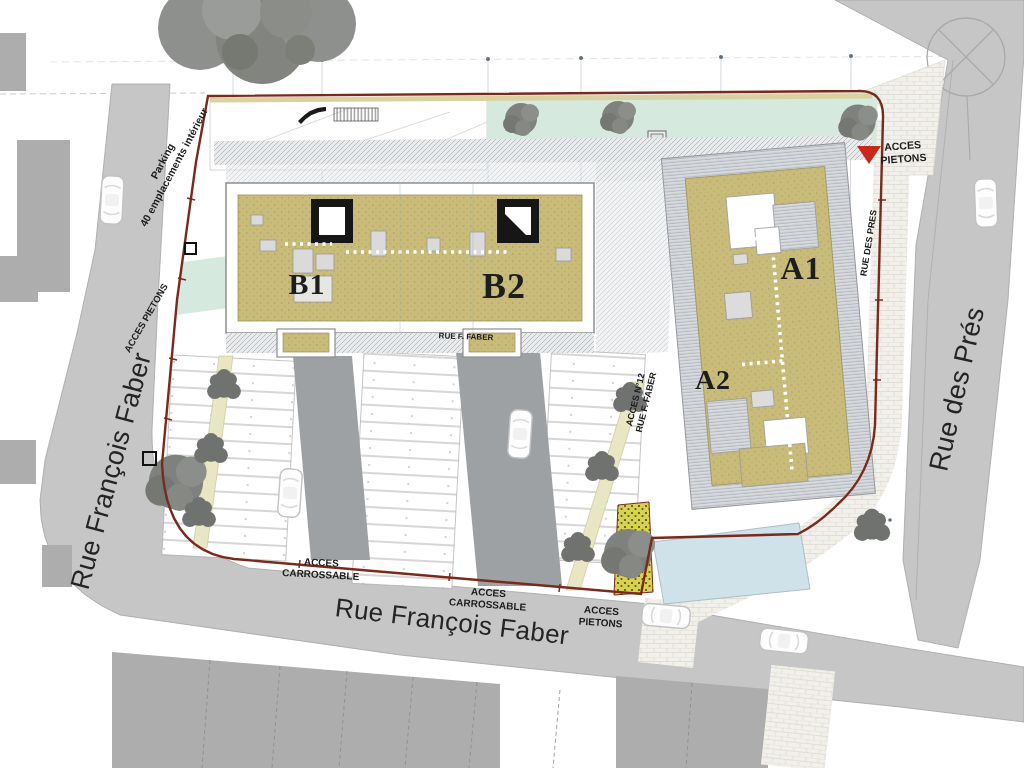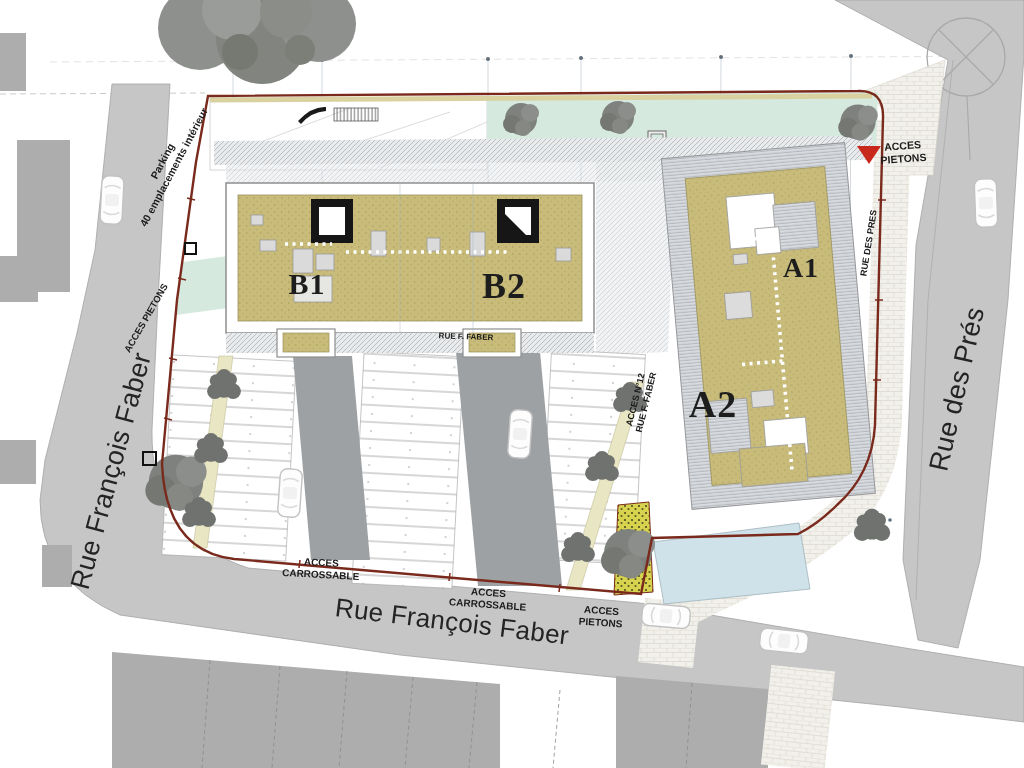--- a/index.html
+++ b/index.html
@@ -305,15 +305,15 @@
   <span>CARROSSABLE</span>
 </div>
 <div class="lbl" style="left:601px;top:617px;--r:4deg;font-size:10px;">
   <span>ACCES</span>
   <span>PIETONS</span>
 </div>
 <div class="lbl street" style="left:452px;top:622px;--r:7deg;font-size:26px;">Rue François Faber</div>
 
 <div class="bldg" style="left:307px;top:284px;font-size:30px;">B1</div>
 <div class="bldg" style="left:504px;top:286px;font-size:36px;">B2</div>
-<div class="bldg" style="left:801px;top:268px;font-size:28px;">A1</div>
-<div class="bldg" style="left:713px;top:404px;font-size:38px;">A2</div>
+<div class="bldg" style="left:801px;top:268px;font-size:32px;">A1</div>
+<div class="bldg" style="left:713px;top:380px;font-size:28px;">A2</div>
 </div>
 
 </body></html>

